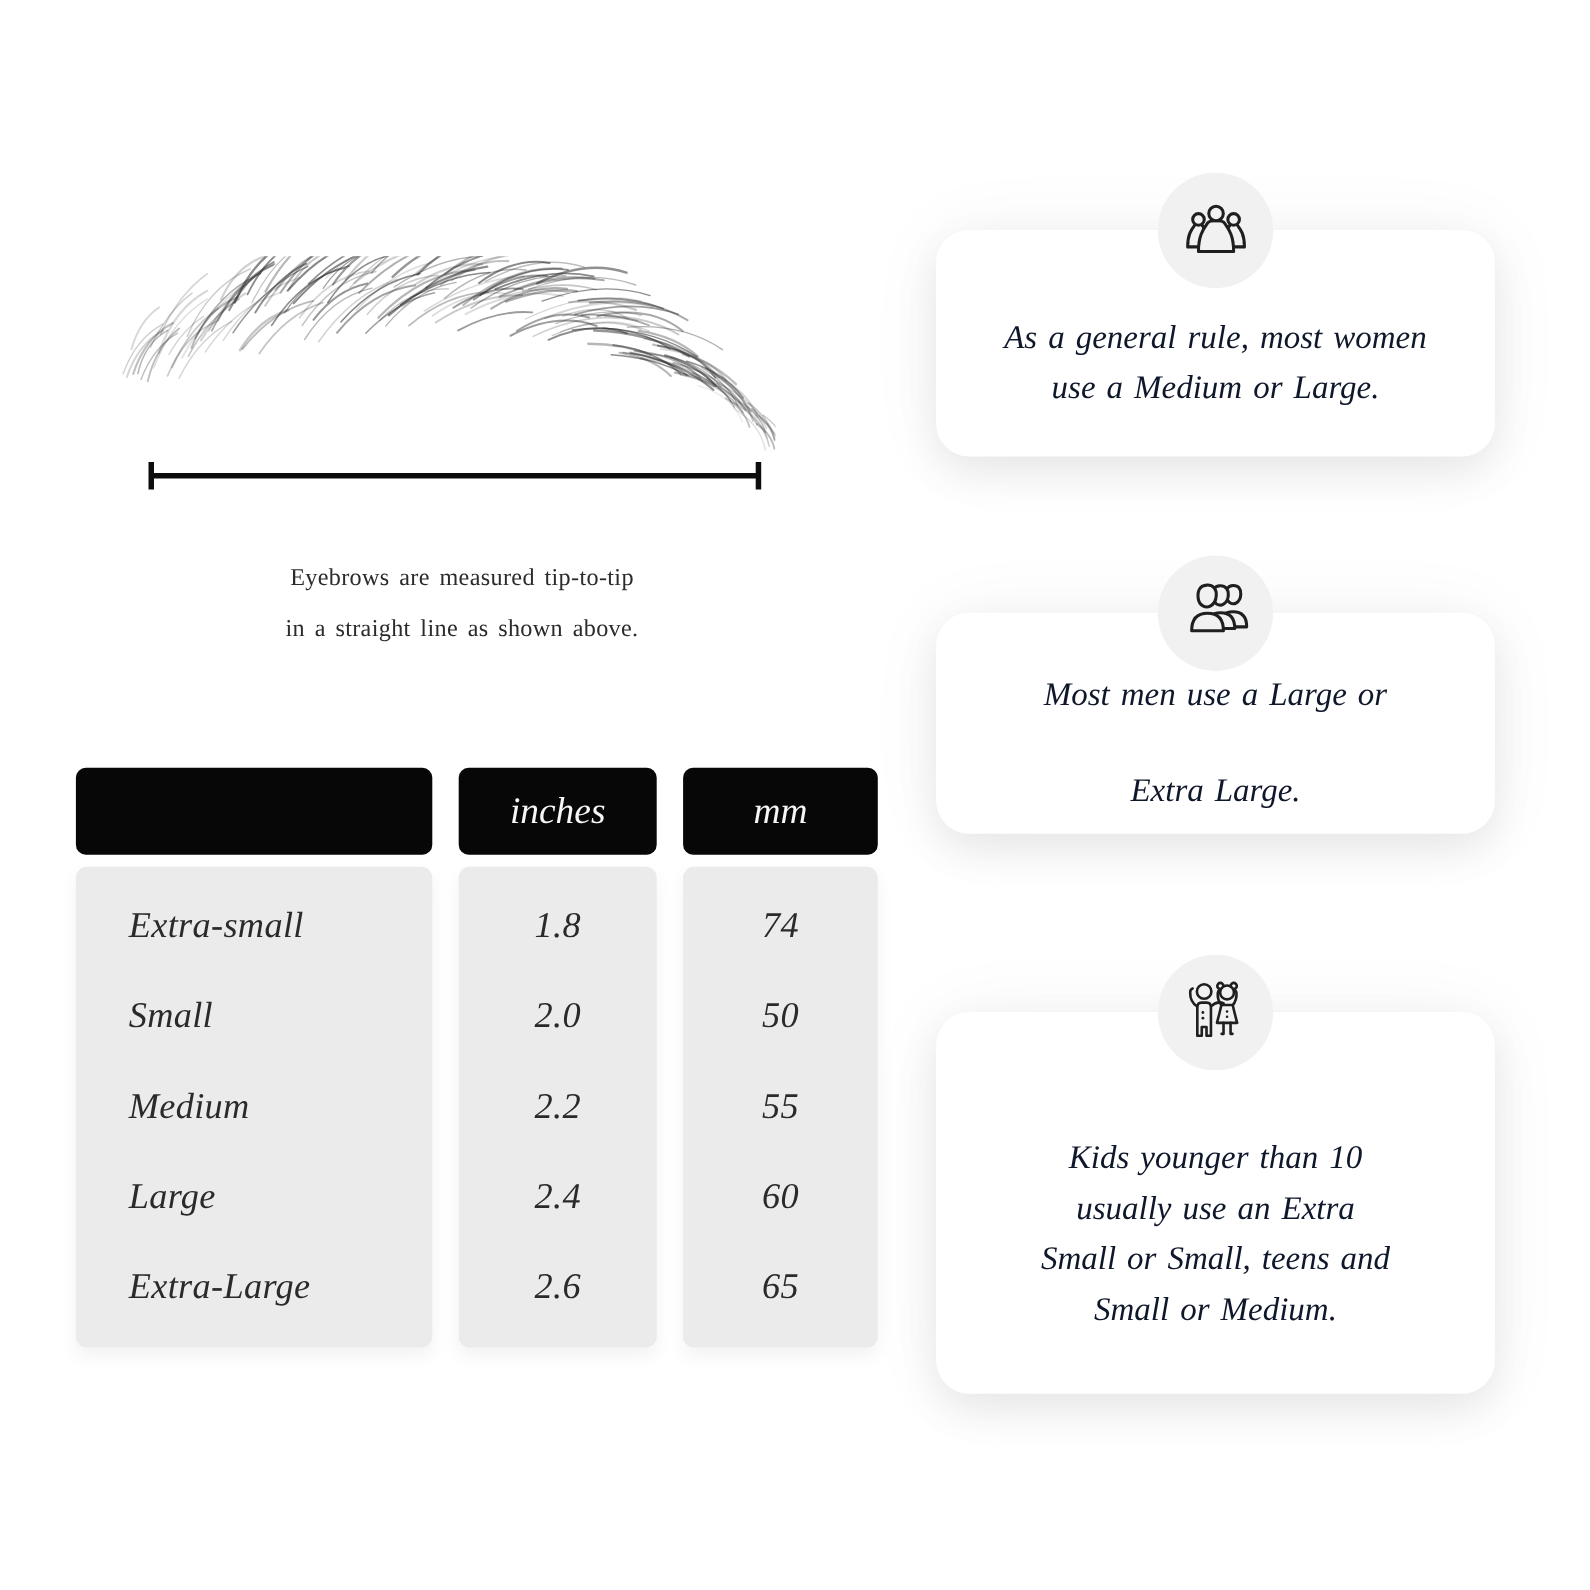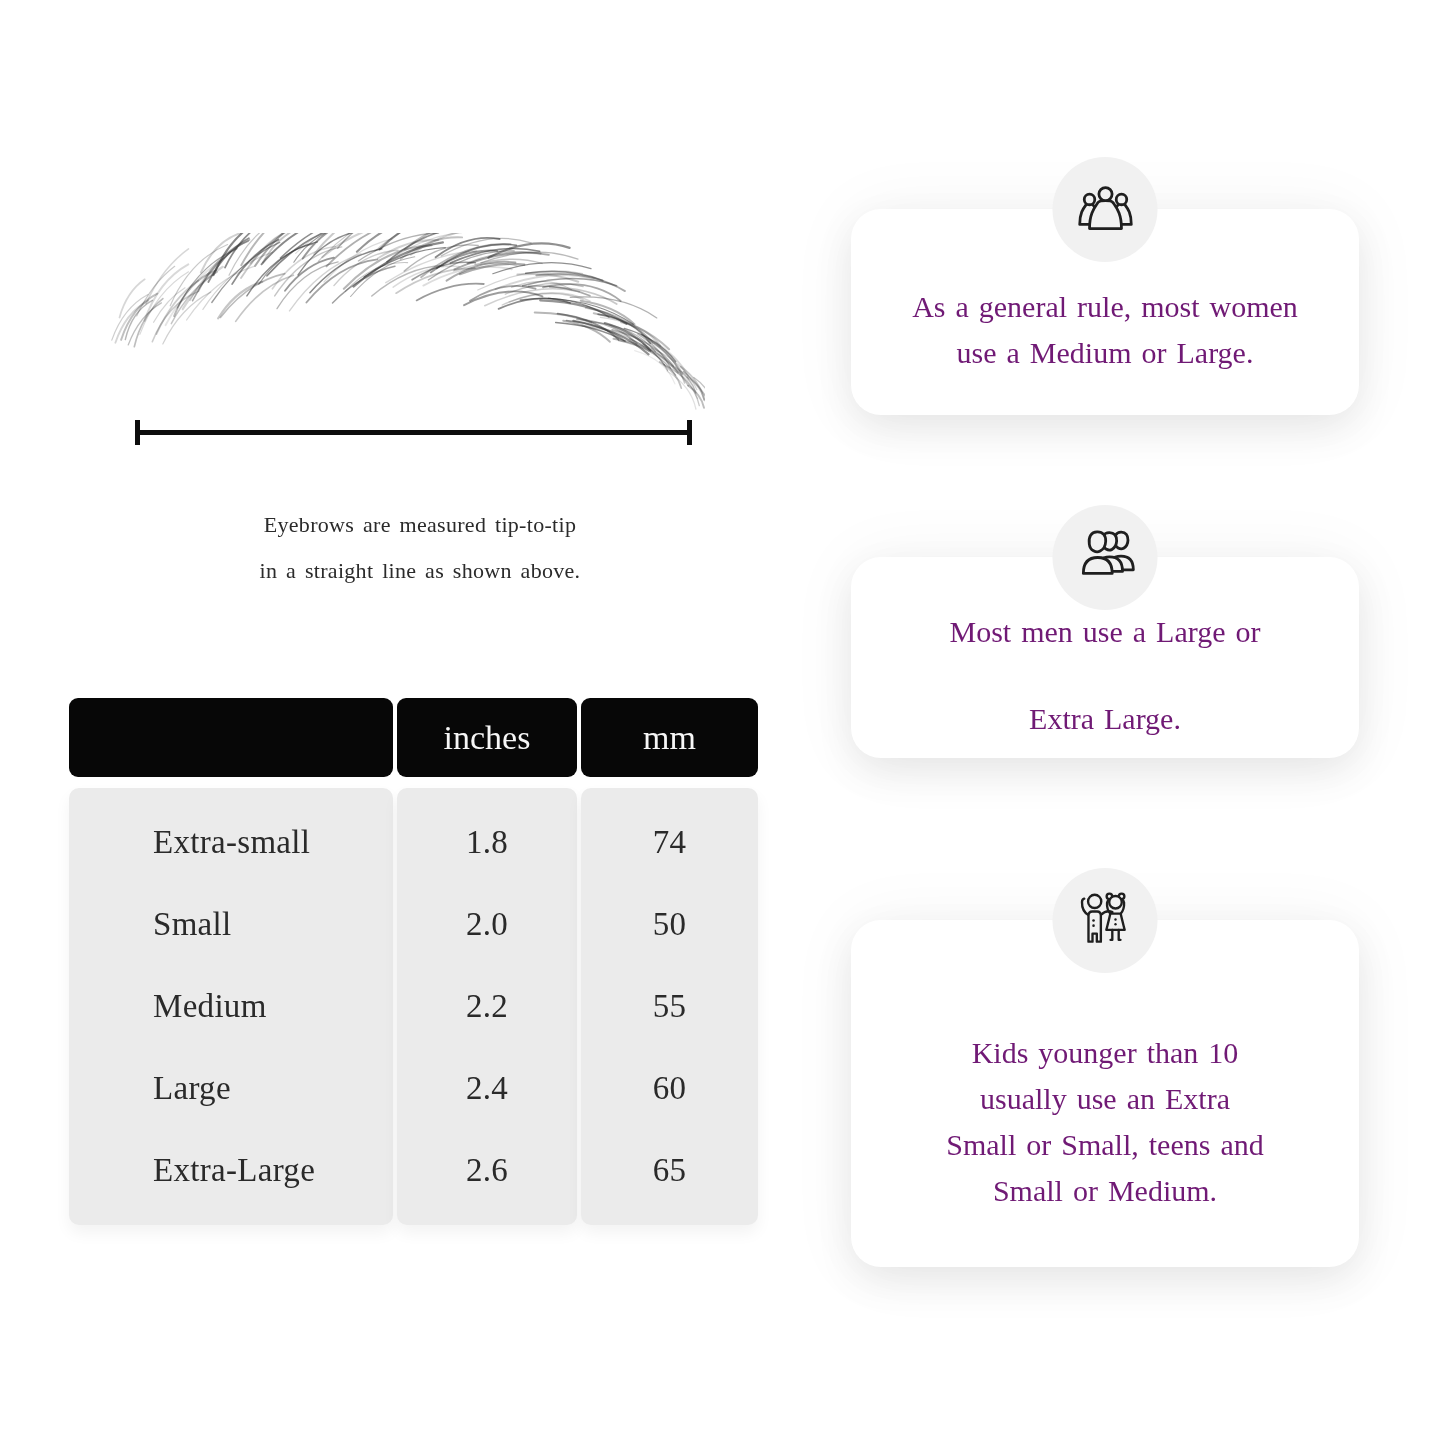--- a/index.html
+++ b/index.html
@@ -13,41 +13,41 @@
   .mcap{position:absolute;top:-10px;width:5px;height:25px;background:#0d0d0d;}
   .mcap.left{left:-2px;}
   .mcap.right{right:-2px;}
   .caption{
     position:absolute;left:70px;top:502px;width:700px;text-align:center;
     font-size:22px;line-height:46px;color:#2b2b2b;word-spacing:3px;letter-spacing:.3px;
   }
   
   .size-table{
     position:absolute;left:69px;top:698px;
-    display:grid;grid-template-columns:324px 180px 177px;gap:11px 4px;
+    display:grid;grid-template-columns:324px 180px 177px;gap:11px 24px;font-style:italic;
   }
   .th{
     height:79px;background:var(--header-bg);border-radius:9px;color:#f6f6f6;
     font-size:34px;display:flex;align-items:center;justify-content:center;
     word-spacing:2px;
   }
   .tcol{
     height:437px;background:var(--body-bg);border-radius:10px;
     display:flex;flex-direction:column;justify-content:space-around;
     padding:14px 0;box-sizing:border-box;font-size:33px;color:#2a2a2a;
     box-shadow:0 8px 16px rgba(0,0,0,.05);
   }
   .tcol .cell{text-align:center;letter-spacing:.3px;}
-  .tcol.labels .cell{text-align:left;padding-left:84px;}
+  .tcol.labels .cell{text-align:left;padding-left:48px;}
   
   .card{
     position:absolute;left:851px;width:508px;background:var(--card-bg);border-radius:30px;
     box-shadow:0 14px 38px rgba(0,0,0,.075),0 2px 70px rgba(0,0,0,.05);
     display:flex;flex-direction:column;justify-content:center;text-align:center;
-    color:#701a75;font-size:30px;line-height:46px;box-sizing:border-box;word-spacing:2.5px;
+    color:#0f172a;font-size:30px;line-height:46px;box-sizing:border-box;word-spacing:2.5px;font-style:italic;
   }
   .card.c1{top:209px;height:206px;padding:55px 28px 20px;}
   .card.c2{top:557px;height:201px;padding:55px 28px 20px;gap:41px;}
   .card.c3{top:920px;height:347px;padding:82px 46px 26px;}
   .cl{display:block;}
   .badge{
     position:absolute;left:50%;transform:translateX(-50%);top:-52px;
     width:105px;height:105px;border-radius:50%;background:var(--badge-bg);
     display:flex;align-items:center;justify-content:center;
   }

